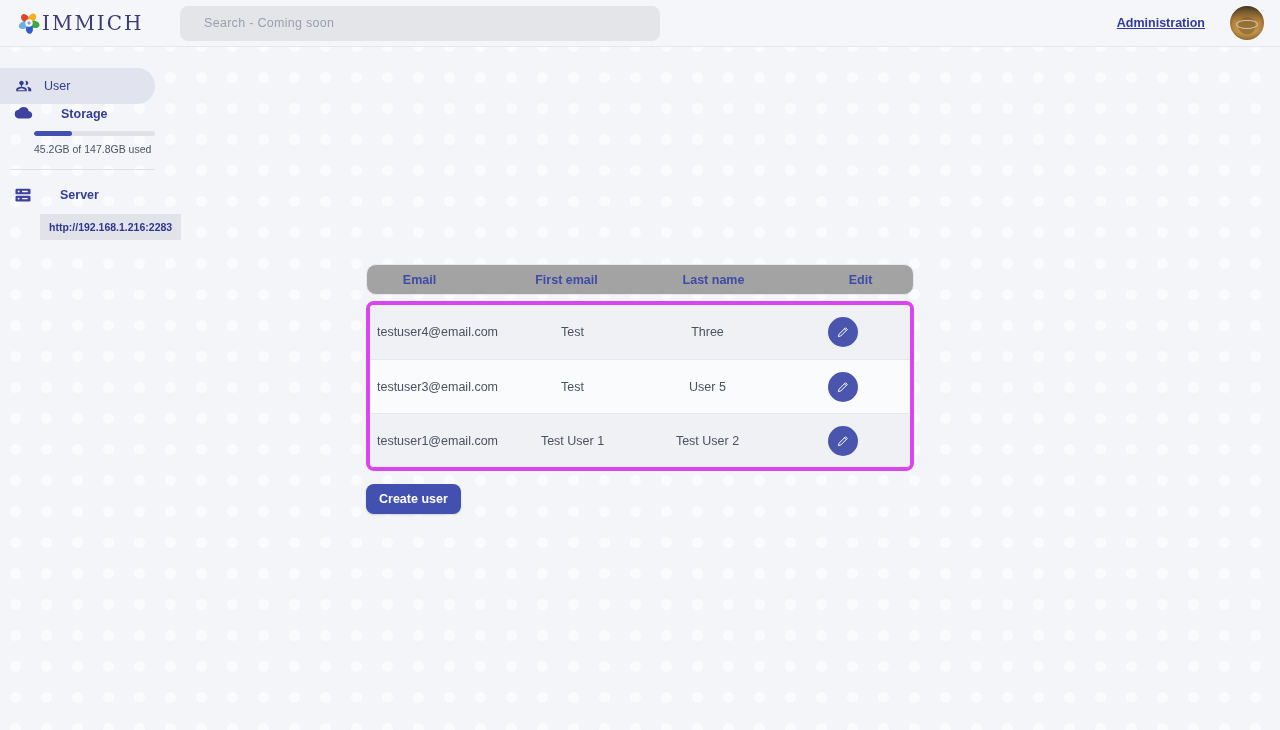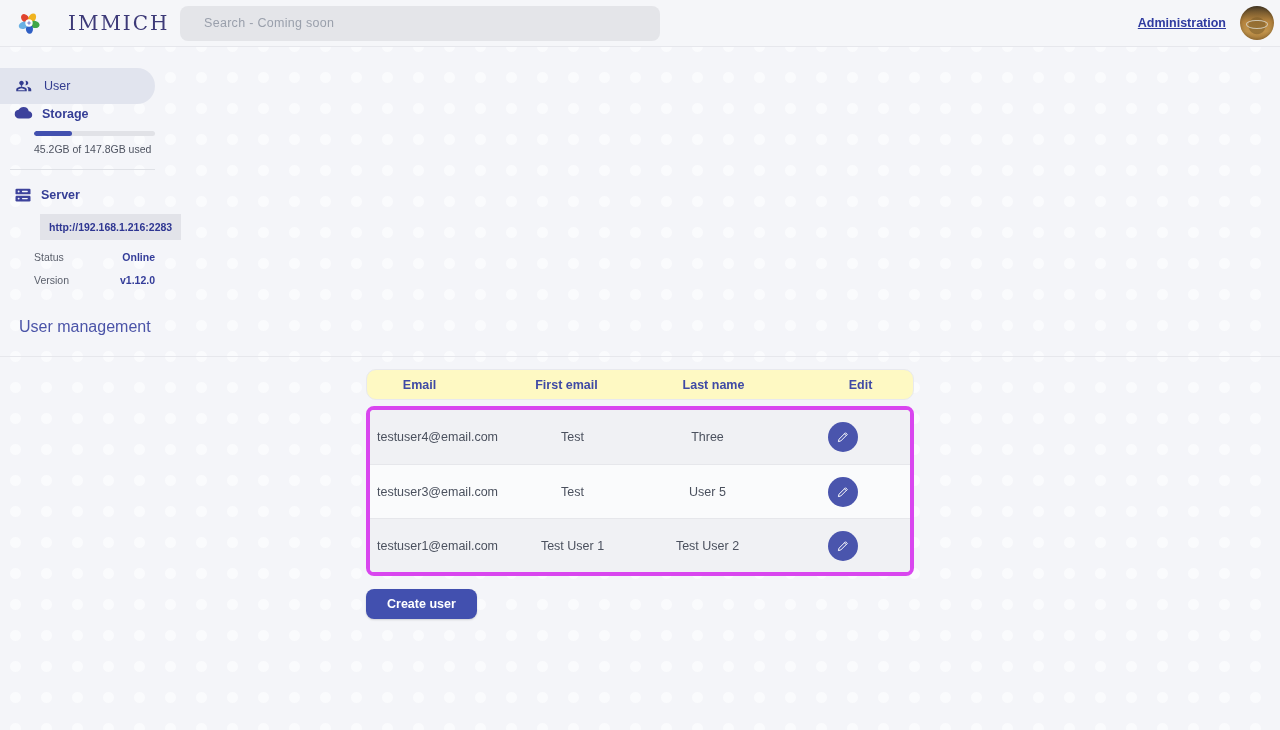--- a/index.html
+++ b/index.html
@@ -11,36 +11,36 @@
     background-size:31px 31px;
     color:#4b515e;
   }
 
   
   .header {
     height:47px; display:flex; align-items:center;
     background:#f5f6f9; border-bottom:1px solid #e6e7ec;
     position:relative; z-index:2;
   }
-  .logo-wrap { width:180px; display:flex; align-items:center; padding-left:16px; gap:26px; }
+  .logo-wrap { width:180px; display:flex; align-items:center; padding-left:16px; gap:0; }
   .logo-text {
     font-family:"DejaVu Serif", serif; font-size:20px; letter-spacing:2px;
     color:#3d3a78; font-weight:400;
   }
   .search-bar {
     width:480px; height:35px; background:#e4e5e9; border-radius:8px;
     display:flex; align-items:center;
   }
   .search-bar input {
     width:100%; height:100%; background:transparent; border:none; outline:none;
     padding:8px 24px; font-size:12.5px; color:#4b515e; letter-spacing:0.3px;
     font-family:"Liberation Sans", sans-serif;
   }
   .search-bar input::placeholder { color:#9aa0ac; }
-  .header-right { margin-left:auto; display:flex; align-items:center; gap:14px; padding-right:6px; }
+  .header-right { margin-left:auto; display:flex; align-items:center; gap:25px; padding-right:16px; }
   .admin-link {
     font-size:12.5px; font-weight:bold; color:#2f3ba0; text-decoration:underline; cursor:pointer;
   }
   .avatar {
     width:34px; height:34px; border-radius:50%; cursor:pointer;
     background:
       radial-gradient(circle at 50% 58%, rgba(120,90,40,0.55) 0 8px, rgba(120,90,40,0) 9px),
       linear-gradient(180deg, #4a3c28 0%, #7a5c30 18%, #b6843e 45%, #c2944c 75%, #a97c3a 100%);
     box-shadow:inset 0 0 4px rgba(0,0,0,0.35);
     position:relative; overflow:hidden;
@@ -58,21 +58,21 @@
   
   .nav { padding-top:21px; }
   .nav-item {
     height:36px; width:155px; background:#e1e4ee; border-radius:0 18px 18px 0;
     display:flex; align-items:center; gap:12px; padding-left:14px; cursor:pointer;
   }
   .nav-item .label { font-size:12.5px; color:#333c8f; }
 
   
   .sidebar-bottom { margin-top:auto; padding:0 16px 12px 14px; }
-  .info-title-row { display:flex; align-items:center; gap:9px; }
+  .info-title-row { display:flex; align-items:center; gap:28px; }
   .info-title { font-size:12.5px; font-weight:bold; color:#353e96; }
   .info-indent { margin-left:20px; }
   .progress-track {
     height:5px; background:#e1e2e7; border-radius:3px; margin-top:8px; overflow:hidden;
   }
   .progress-fill { height:100%; background:#4250af; border-radius:3px; }
   .usage-text { font-size:10.5px; color:#4e5360; margin-top:7px; }
   .side-divider { border:none; border-top:1px solid #dfe1e6; margin:14px 0 16px -4px; }
   .url-chip {
     display:inline-block; margin:10px 0 0 26px; background:#e2e3e9; border-radius:0;
@@ -87,41 +87,41 @@
     height:59px; display:flex; align-items:center; padding-left:19px;
     border-bottom:1px solid #e6e7ec;
   }
   .page-title { font-size:16px; font-weight:500; color:#4b54a8; }
   .page-body { padding-top:12px; }
   .center-col { width:548px; margin:0 auto; }
   .section-label {
     font-size:11px; color:#5c6370; letter-spacing:0.5px; margin:4px 0 12px 0;
   }
   .table-header {
-    display:flex; height:31px; background:#fef9c3; border:1px solid #e8e9ee;
+    display:flex; height:31px; background:#a3a3a3; border:1px solid #e8e9ee;
     border-radius:10px; align-items:center;gap:42px;
   }
   .table-header .th {
     flex:1; text-align:center; font-size:12.5px; font-weight:bold; color:#3f4aa5;
   }
   .rows-block {
     margin-top:6px; border-radius:8px; overflow:hidden; border:4px solid #d946ef;
   }
   .row { display:flex; align-items:center; height:54px; }
   .row + .row { border-top:1px solid #e6e7eb; }
   .row.odd { background:#f0f1f4; }
   .row.even { background:#fafbfc; }
   .row .td { flex:1; text-align:center; font-size:12.5px; color:#4b515e; }
   .edit-btn {
     width:30px; height:30px; border-radius:50%; background:#4a55ad; border:none;
     display:inline-flex; align-items:center; justify-content:center; cursor:pointer;
   }
   .create-btn {
     margin-top:13px; background:#4250af; color:#fff; border:none; border-radius:8px;
-    padding:8px 21px; font-size:12.5px; font-weight:bold; cursor:pointer;
+    padding:8px 13px; font-size:12.5px; font-weight:bold; cursor:pointer;
     font-family:"Liberation Sans", sans-serif; box-shadow:0 1px 2px rgba(0,0,0,0.15);
   }
   .icon { display:inline-flex; align-items:center; justify-content:center; }
 </style>
 </head>
 <body>
 
 <div class="header">
   <div class="logo-wrap">
     <span class="icon">
@@ -189,37 +189,24 @@
             <rect x="2" y="13" width="20" height="7.6" rx="1.6" fill="#3d429c"></rect>
             <circle cx="6.2" cy="7.3" r="1.3" fill="#f4f5f9"></circle>
             <rect x="10.5" y="6.4" width="8" height="1.8" rx="0.9" fill="#f4f5f9"></rect>
             <circle cx="6.2" cy="16.8" r="1.3" fill="#f4f5f9"></circle>
             <rect x="10.5" y="15.9" width="8" height="1.8" rx="0.9" fill="#f4f5f9"></rect>
           </svg>
         </span>
         <span class="info-title">Server</span>
       </div>
       <span class="url-chip">http://192.168.1.216:2283</span>
-      <div class="info-indent">
-        <div class="kv-row">
-          <span class="kv-key">Status</span>
-          <span class="kv-val">Online</span>
-        </div>
-        <div class="kv-row">
-          <span class="kv-key">Version</span>
-          <span class="kv-val">v1.12.0</span>
-        </div>
-      </div>
     </div>
   </div>
 
   <div class="main">
-    <div class="page-titlebar">
-      <span class="page-title">User management</span>
-    </div>
 
     <div class="page-body">
       <div class="center-col">
 
         
         <div class="table-header">
           <span class="th">Email</span>
           <span class="th">First email</span>
           <span class="th">Last name</span>
           <span class="th">Edit</span>

